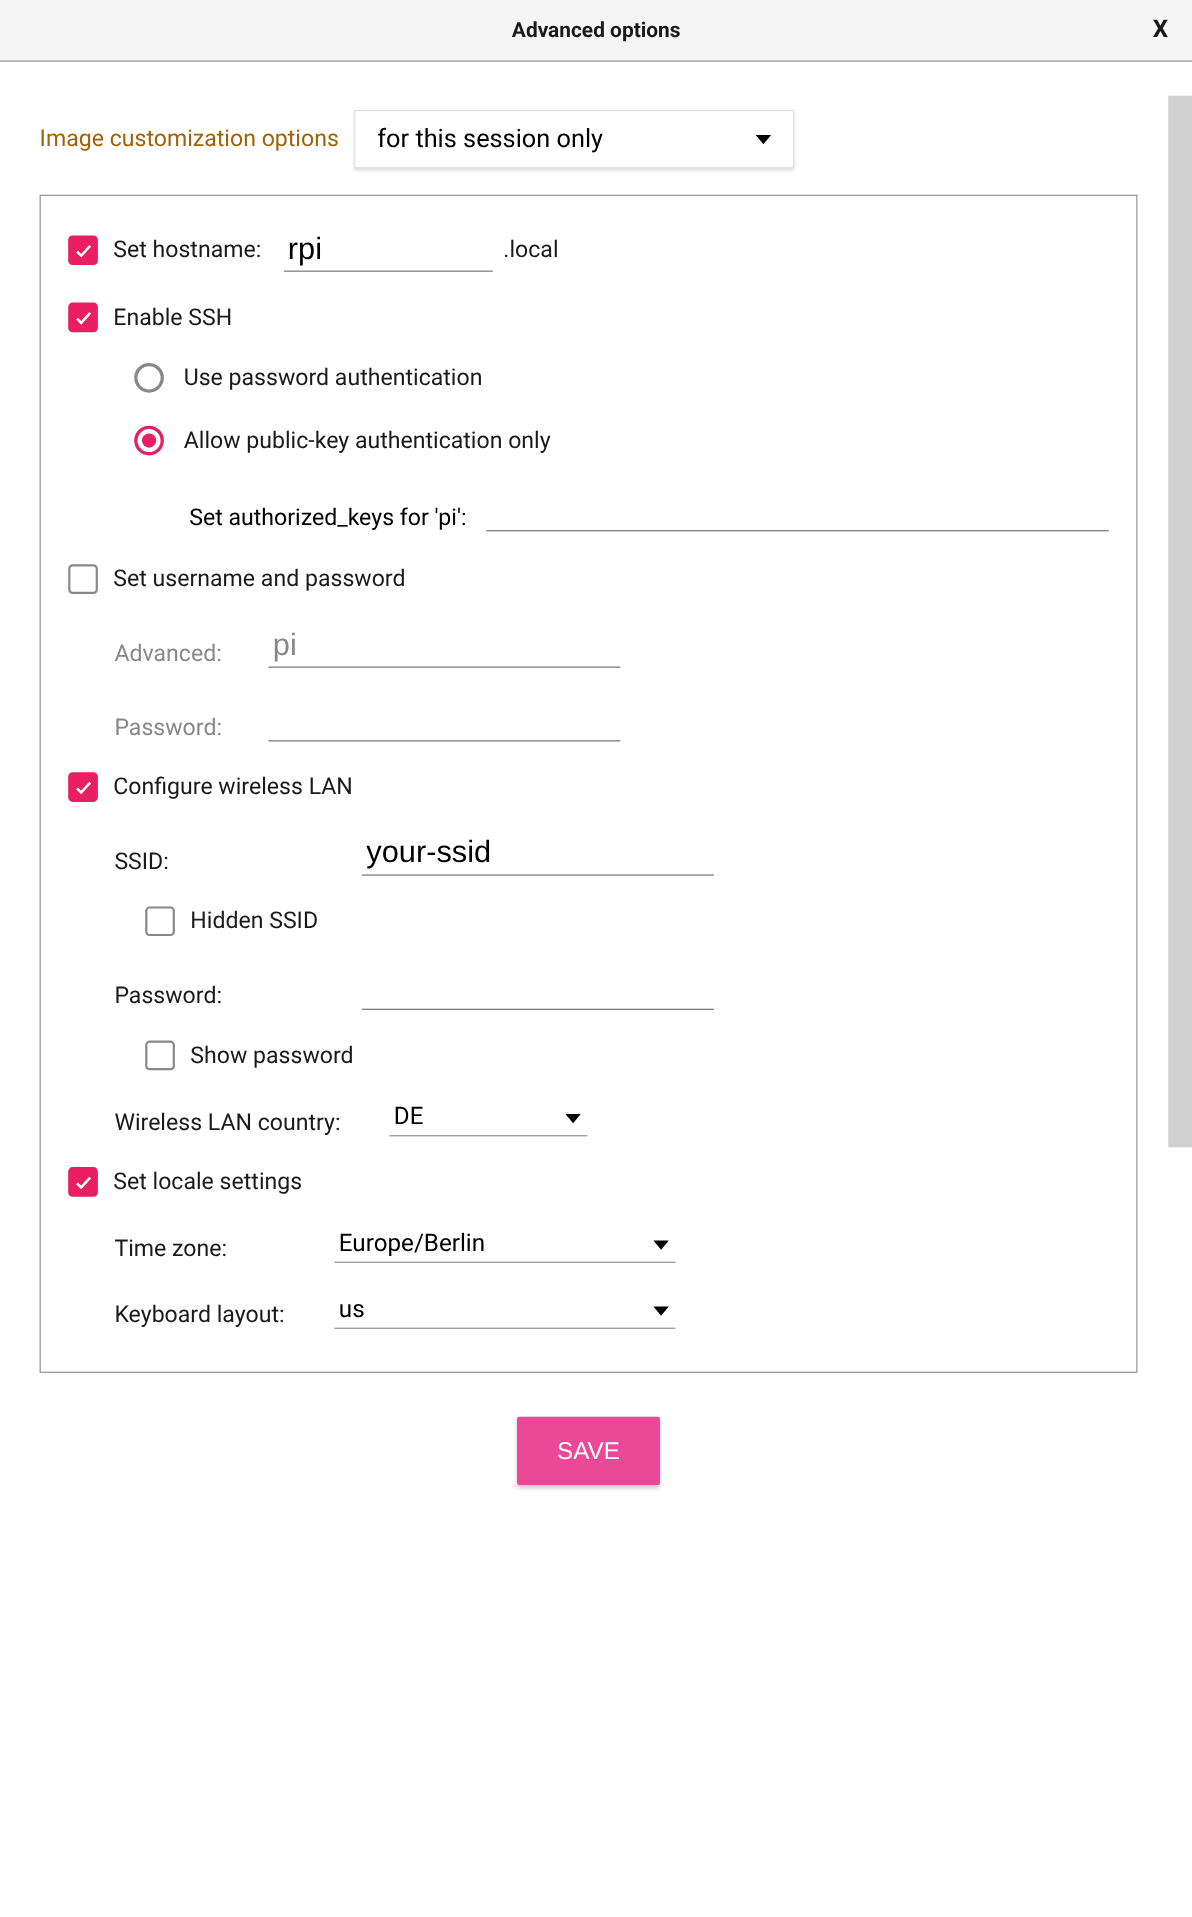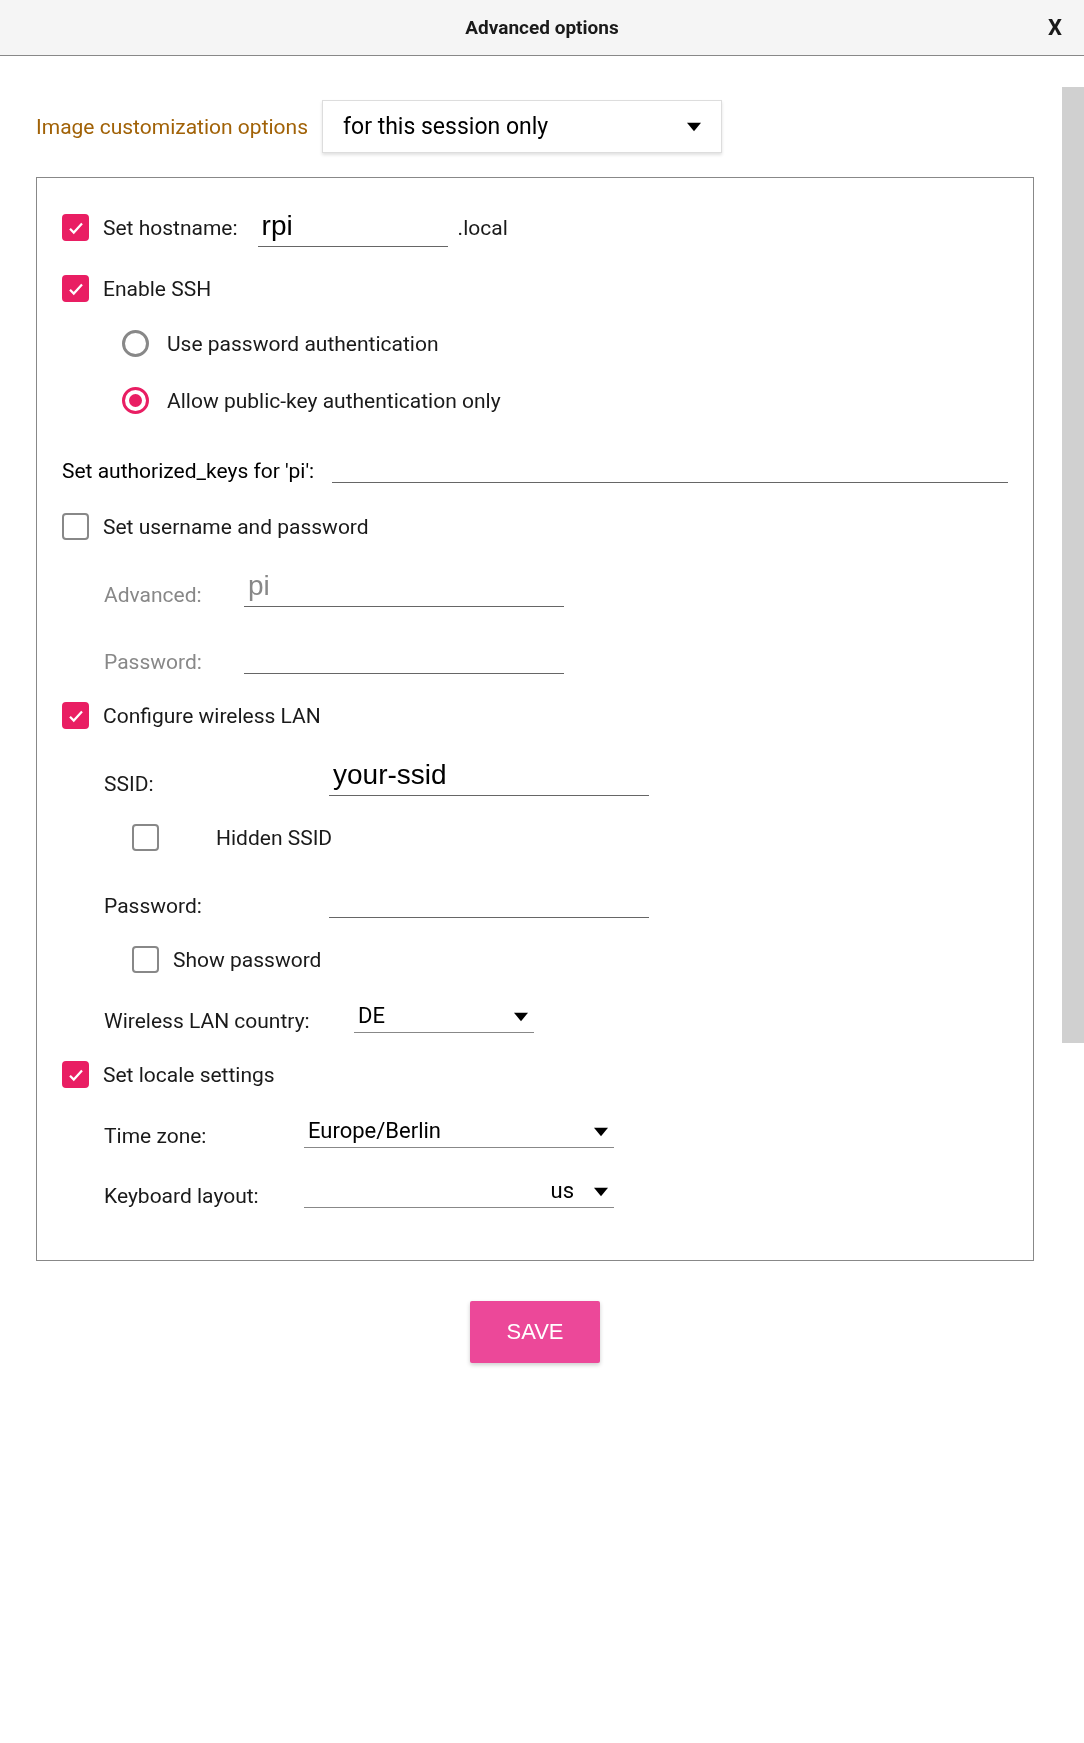--- a/index.html
+++ b/index.html
@@ -64,21 +64,21 @@
       display: flex;
       align-items: center;
       font-size: 23px;
       cursor: pointer;
     }
     .dropdown-arrow {
       margin-left: auto;
     }
     .option-box {
       border: 1px solid #888;
-      padding: 30px 25px 52px 25px;
+      padding: 30px 25px 39px 25px;
     }
     .row {
       display: flex;
       align-items: center;
       margin-bottom: 28px;
     }
     .checkbox {
       width: 27px;
       height: 27px;
       border: 2px solid #888;
@@ -136,20 +136,21 @@
       background: #e91e63;
     }
     .radio-label {
       margin-left: 18px;
       font-size: 21px;
       color: #1a1a1a;
     }
     .auth-keys-row {
       display: flex;
       align-items: flex-end;
+      margin-left: 110px;
       margin-bottom: 30px;
     }
     .auth-keys-label { font-size: 21px; margin-right: 18px; }
     .auth-keys-input { flex: 1; }
     .sub-row {
       display: flex;
       align-items: flex-end;
       margin-left: 42px;
       margin-bottom: 28px;
     }
@@ -274,21 +275,21 @@
         <svg width="18" height="18" viewBox="0 0 24 24">
             <polyline class="checkmark" points="4,13 9,18 20,6"></polyline>
           </svg>
       </div>
       <span class="section-label">Configure wireless LAN</span>
     </div>
     <div class="sub-row">
       <span class="sub-label" style="width:225px;">SSID:</span>
       <input class="underline-input" style="width: 320px;" value="your-ssid">
     </div>
-    <div class="sub-row" style="margin-left:70px;align-items:center;gap:43px;">
+    <div class="sub-row" style="margin-left:70px;align-items:center;">
       <div class="checkbox"></div>
       <span class="section-label">Hidden SSID</span>
     </div>
     <div class="sub-row">
       <span class="sub-label" style="width:225px;">Password:</span>
       <input type="password" class="underline-input" style="width: 320px;" value="">
     </div>
     <div class="sub-row" style="margin-left:70px;align-items:center;">
       <div class="checkbox"></div>
       <span class="section-label">Show password</span>
@@ -324,21 +325,21 @@
         <span class="select-arrow">
           <svg class="arrow-down" viewBox="0 0 10 6">
               <polygon points="0,0 10,0 5,6" fill="#000"></polygon>
             </svg>
         </span>
       </div>
     </div>
     <div class="sub-row" style="margin-bottom:0;">
       <span class="sub-label" style="width:200px;">Keyboard layout:</span>
       <div class="select-wrap">
-        <div class="select-line" style="min-width:310px;justify-content:flex-end;">
+        <div class="select-line" style="min-width:310px;">
           <span>us</span>
         </div>
         <span class="select-arrow">
           <svg class="arrow-down" viewBox="0 0 10 6">
               <polygon points="0,0 10,0 5,6" fill="#000"></polygon>
             </svg>
         </span>
       </div>
     </div>
 

